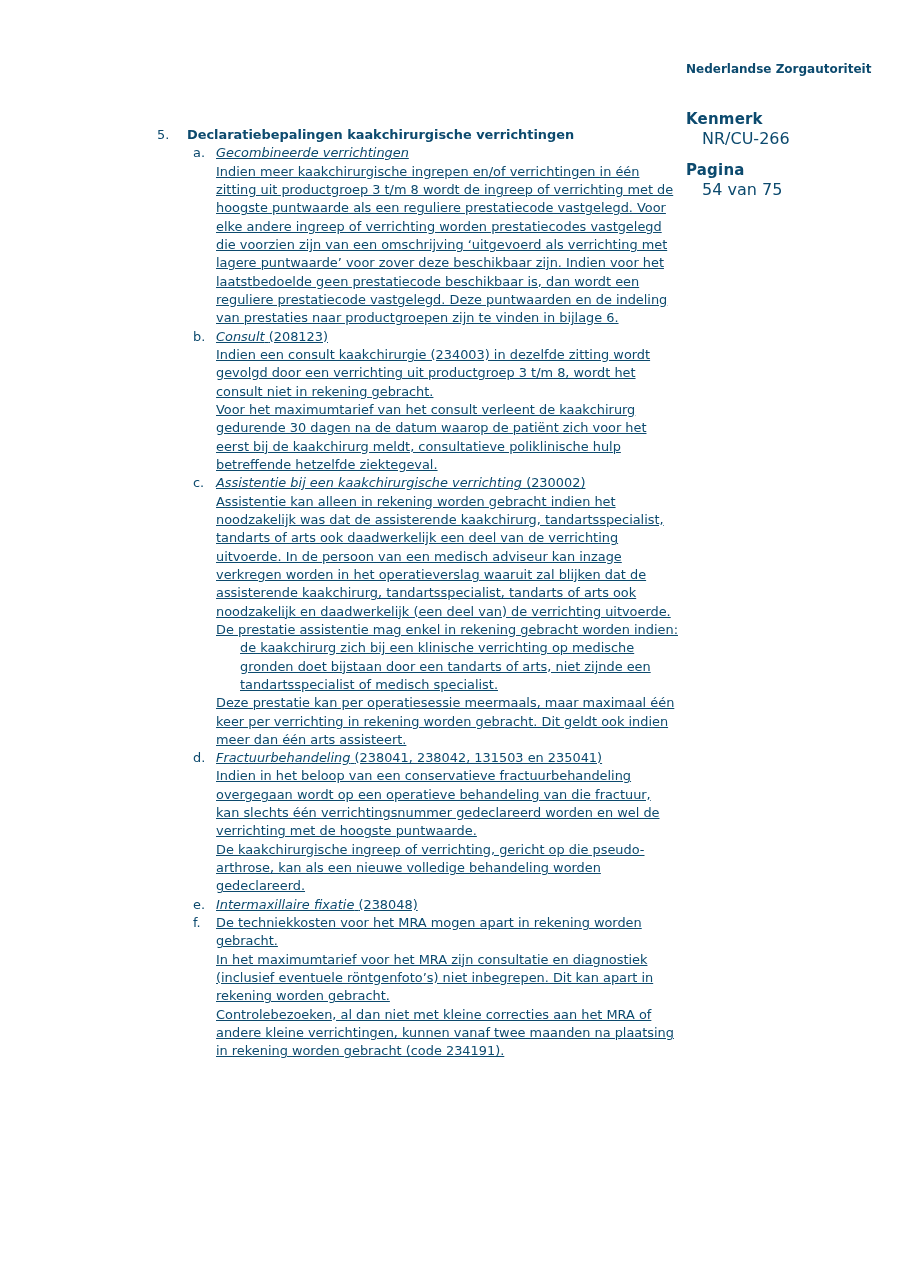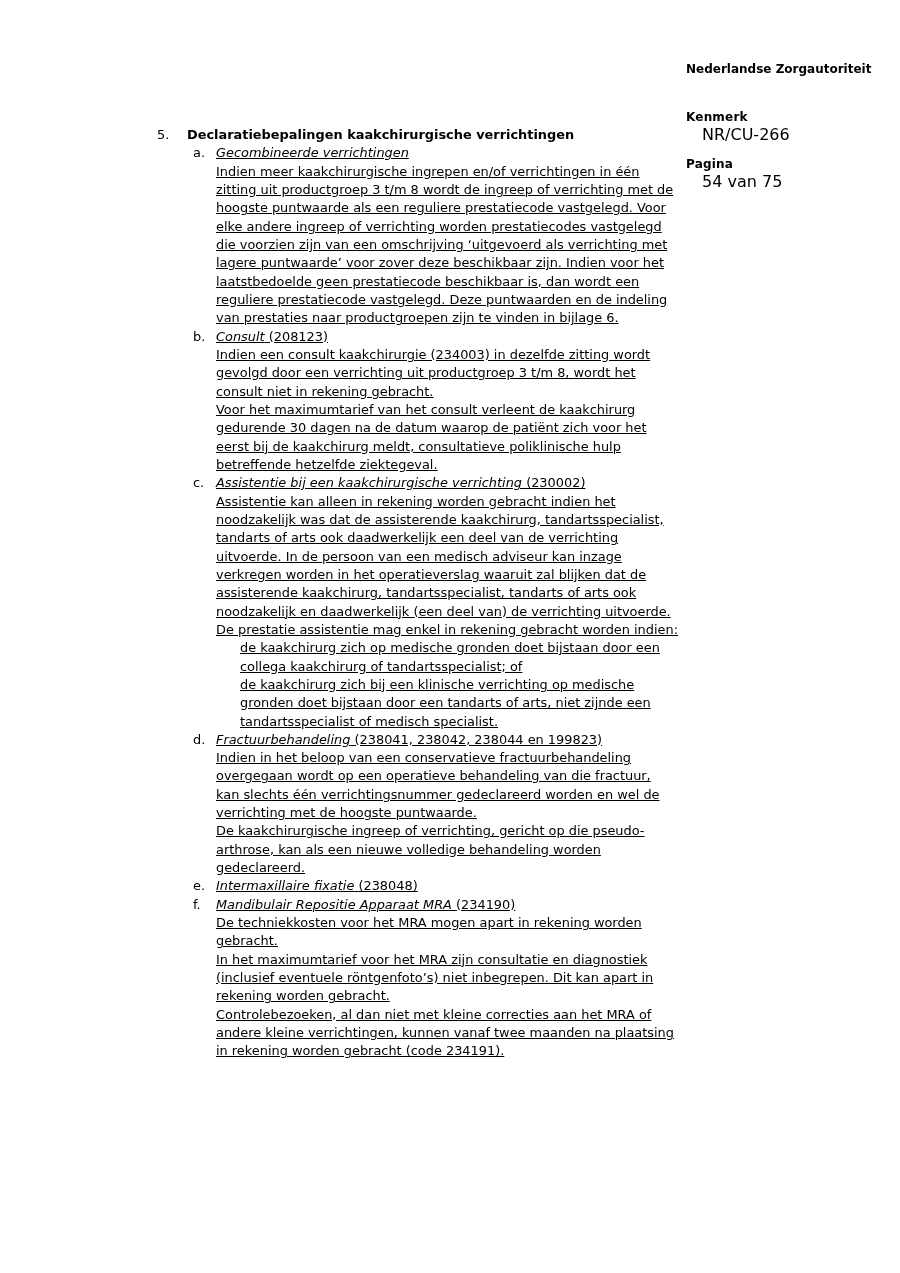--- a/index.html
+++ b/index.html
@@ -3,39 +3,39 @@
 <meta charset="utf-8">
 <style>
   html, body { margin: 0; padding: 0; }
   body { background: #ffffff; }
   .page {
     position: relative;
     width: 900px;
     height: 1273px;
     background: #ffffff;
     font-family: "DejaVu Sans", sans-serif;
-    color: #000000;
+    color: #0c4a6e;
     overflow: hidden;
   }
   .org-name {
     position: absolute;
     left: 686px;
     top: 62px;
     font-size: 12px;
     font-weight: bold;
     white-space: nowrap;
   }
   .meta {
     position: absolute;
     left: 686px;
     top: 110px;
     width: 180px;
   }
   .meta-label {
-    font-size: 12px;
+    font-size: 15px;
     font-weight: bold;
     letter-spacing: 0.2px;
     margin: 0;
   }
   .meta-value {
     font-size: 16px;
     margin: 1px 0 13px 16px;
   }
   .content {
     position: absolute;
@@ -92,45 +92,44 @@
         <p>Indien een consult kaakchirurgie (234003) in dezelfde zitting wordt gevolgd door een verrichting uit productgroep 3 t/m 8, wordt het consult niet in rekening gebracht.</p>
         <p>Voor het maximumtarief van het consult verleent de kaakchirurg gedurende 30 dagen na de datum waarop de patiënt zich voor het eerst bij de kaakchirurg meldt, consultatieve poliklinische hulp betreffende hetzelfde ziektegeval.</p>
       </div>
     </div>
 
     <div class="item">
       <div class="item-letter">c.</div>
       <div class="item-body">
         <p class="item-heading"><em>Assistentie bij een kaakchirurgische verrichting</em> <span class="code">(230002)</span></p>
         <p>Assistentie kan alleen in rekening worden gebracht indien het noodzakelijk was dat de assisterende kaakchirurg, tandartsspecialist, tandarts of arts ook daadwerkelijk een deel van de verrichting uitvoerde. In de persoon van een medisch adviseur kan inzage verkregen worden in het operatieverslag waaruit zal blijken dat de assisterende kaakchirurg, tandartsspecialist, tandarts of arts ook noodzakelijk en daadwerkelijk (een deel van) de verrichting uitvoerde. De prestatie assistentie mag enkel in rekening gebracht worden indien:</p>
-        <p class="sub">de kaakchirurg zich op medische gronden doet bijstaan door een collega kaakchirurg of tandartsspecialist; of</p>
         <p class="sub">de kaakchirurg zich bij een klinische verrichting op medische gronden doet bijstaan door een tandarts of arts, niet zijnde een tandartsspecialist of medisch specialist.</p>
+        <p>Deze prestatie kan per operatiesessie meermaals, maar maximaal één keer per verrichting in rekening worden gebracht. Dit geldt ook indien meer dan één arts assisteert.</p>
       </div>
     </div>
 
     <div class="item">
       <div class="item-letter">d.</div>
       <div class="item-body">
-        <p class="item-heading"><em>Fractuurbehandeling</em> <span class="code">(238041, 238042, 238044 en 199823)</span></p>
+        <p class="item-heading"><em>Fractuurbehandeling</em> <span class="code">(238041, 238042, 131503 en 235041)</span></p>
         <p>Indien in het beloop van een conservatieve fractuurbehandeling overgegaan wordt op een operatieve behandeling van die fractuur, kan slechts één verrichtingsnummer gedeclareerd worden en wel de verrichting met de hoogste puntwaarde.</p>
         <p>De kaakchirurgische ingreep of verrichting, gericht op die pseudo-arthrose, kan als een nieuwe volledige behandeling worden gedeclareerd.</p>
       </div>
     </div>
 
     <div class="item">
       <div class="item-letter">e.</div>
       <div class="item-body">
         <p class="item-heading"><em>Intermaxillaire fixatie</em> <span class="code">(238048)</span></p>
       </div>
     </div>
 
     <div class="item">
       <div class="item-letter">f.</div>
       <div class="item-body">
-        <p class="item-heading"><em>Mandibulair Repositie Apparaat MRA</em> <span class="code">(234190)</span></p>
         <p>De techniekkosten voor het MRA mogen apart in rekening worden gebracht.</p>
         <p>In het maximumtarief voor het MRA zijn consultatie en diagnostiek (inclusief eventuele röntgenfoto’s) niet inbegrepen. Dit kan apart in rekening worden gebracht.</p>
         <p>Controlebezoeken, al dan niet met kleine correcties aan het MRA of andere kleine verrichtingen, kunnen vanaf twee maanden na plaatsing in rekening worden gebracht (code 234191).</p>
       </div>
     </div>
 
   </div>
 </div>
 
 </body></html>

